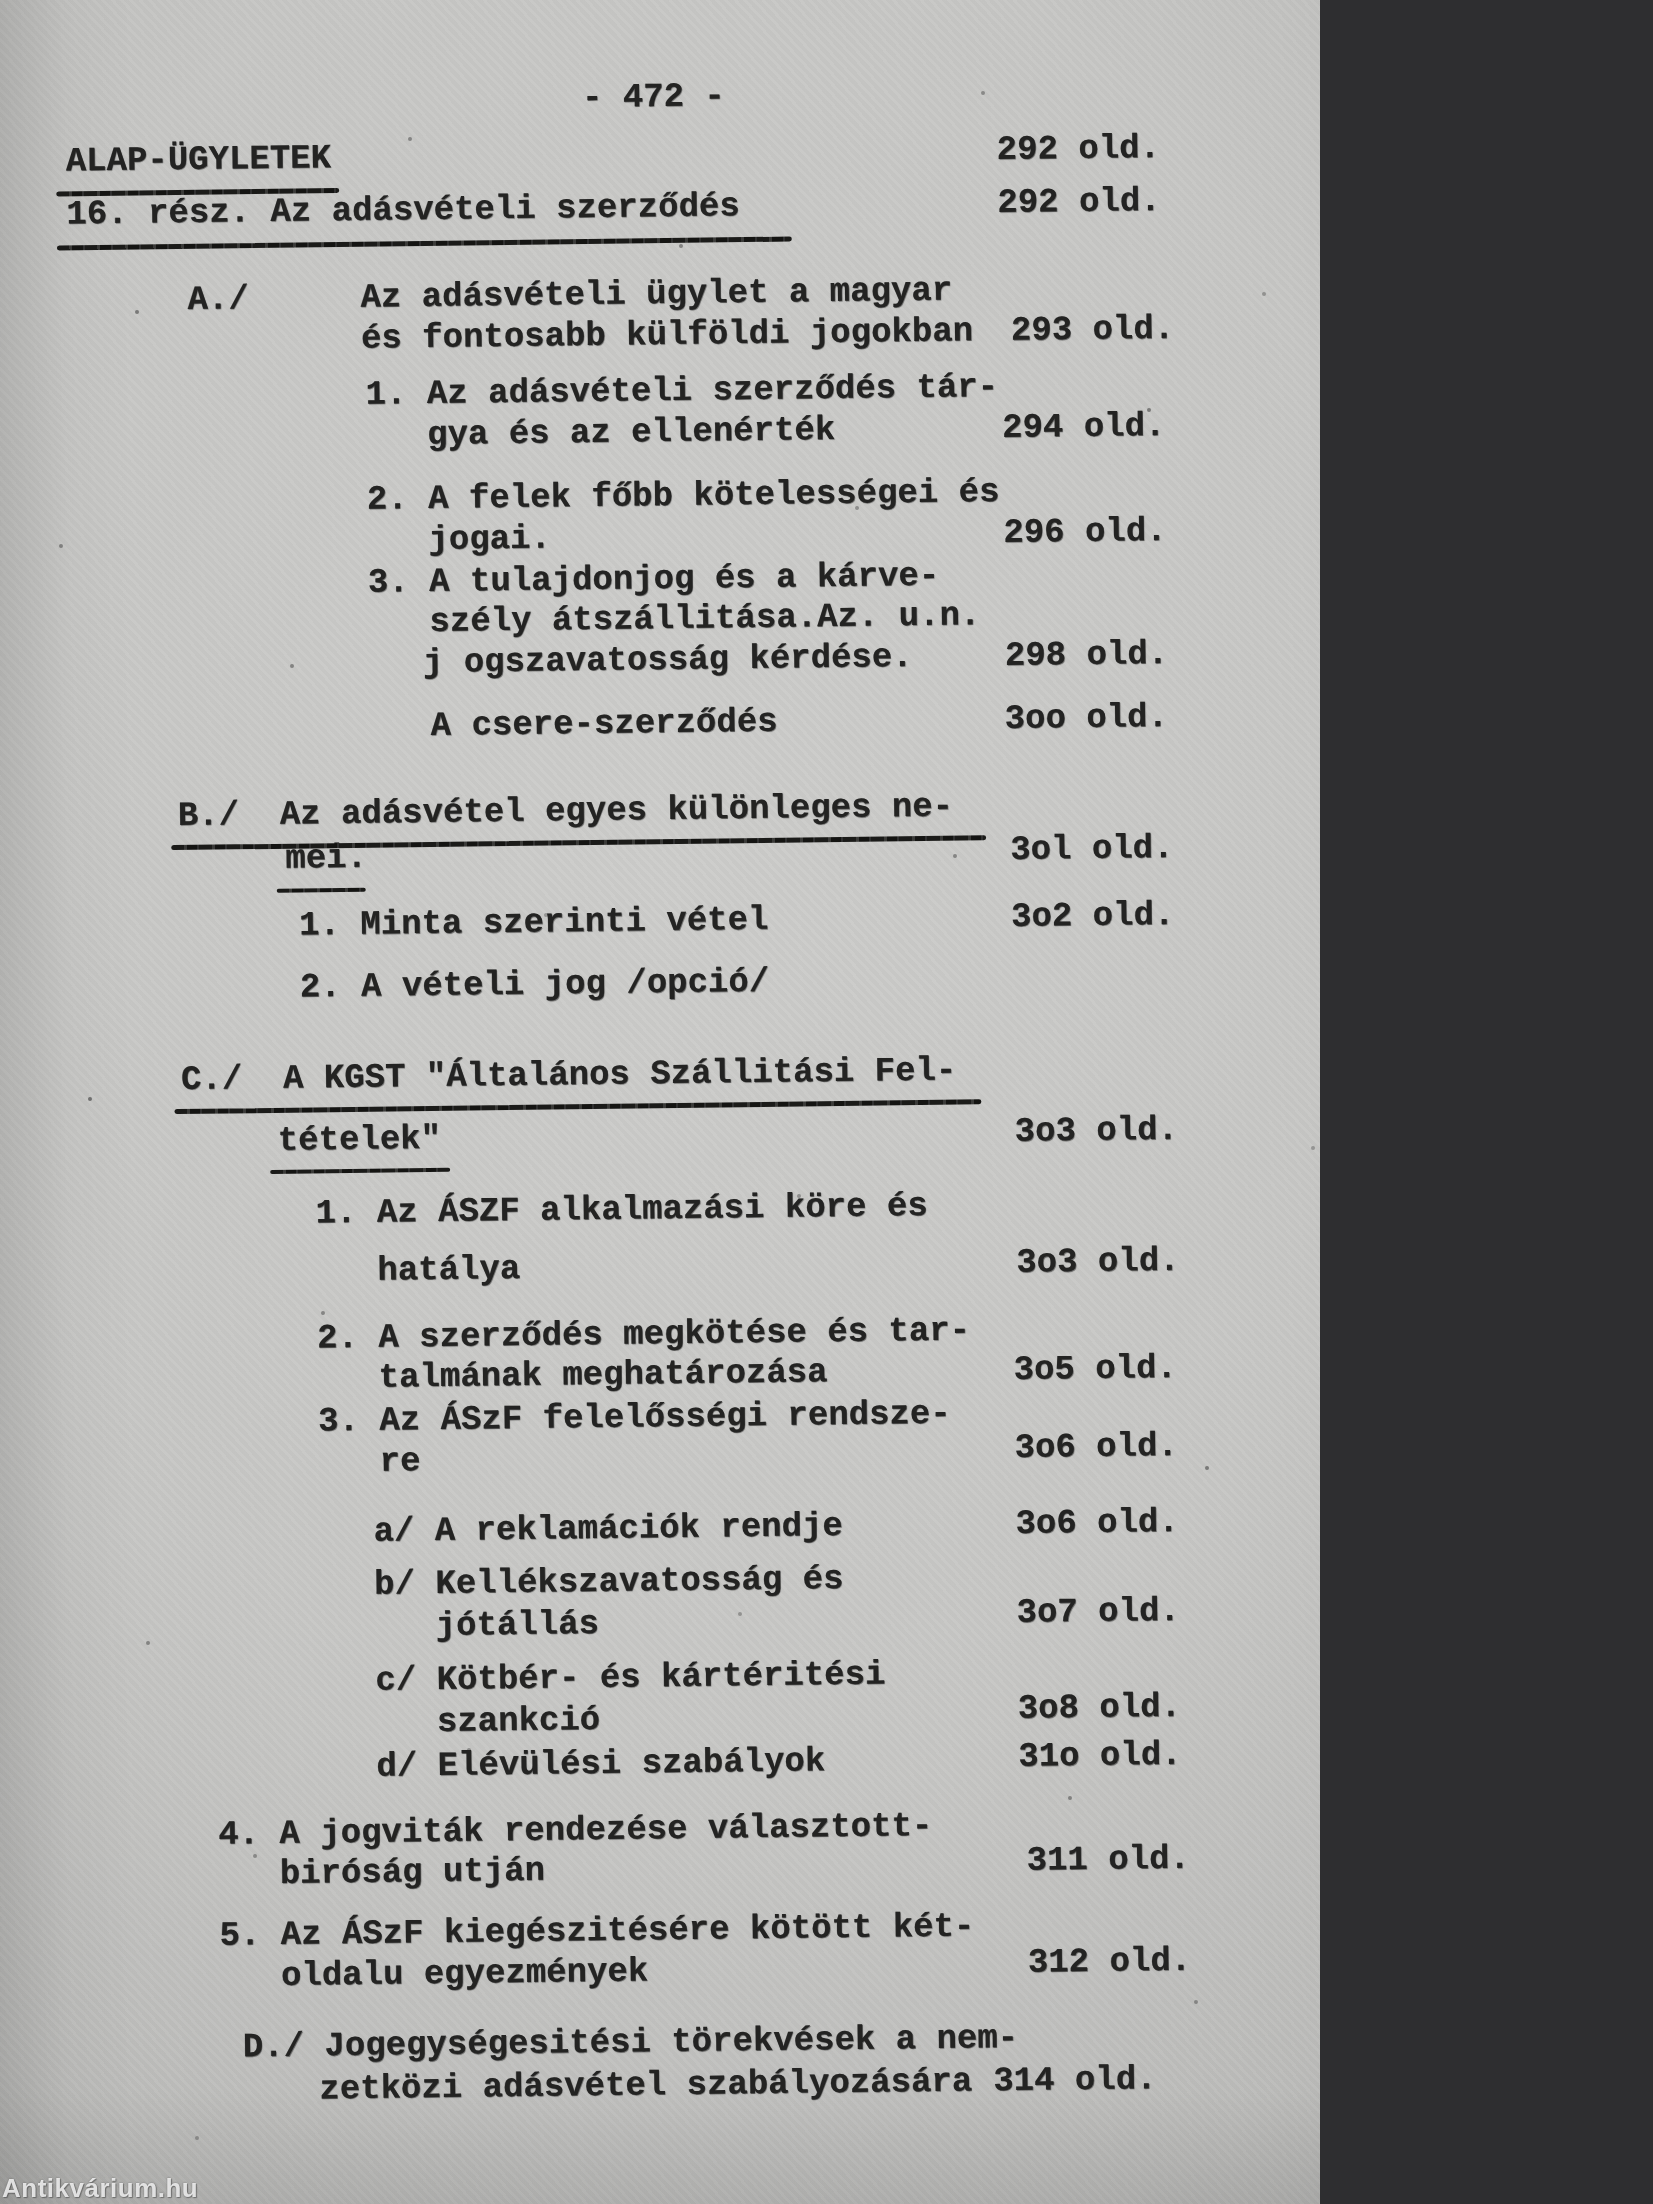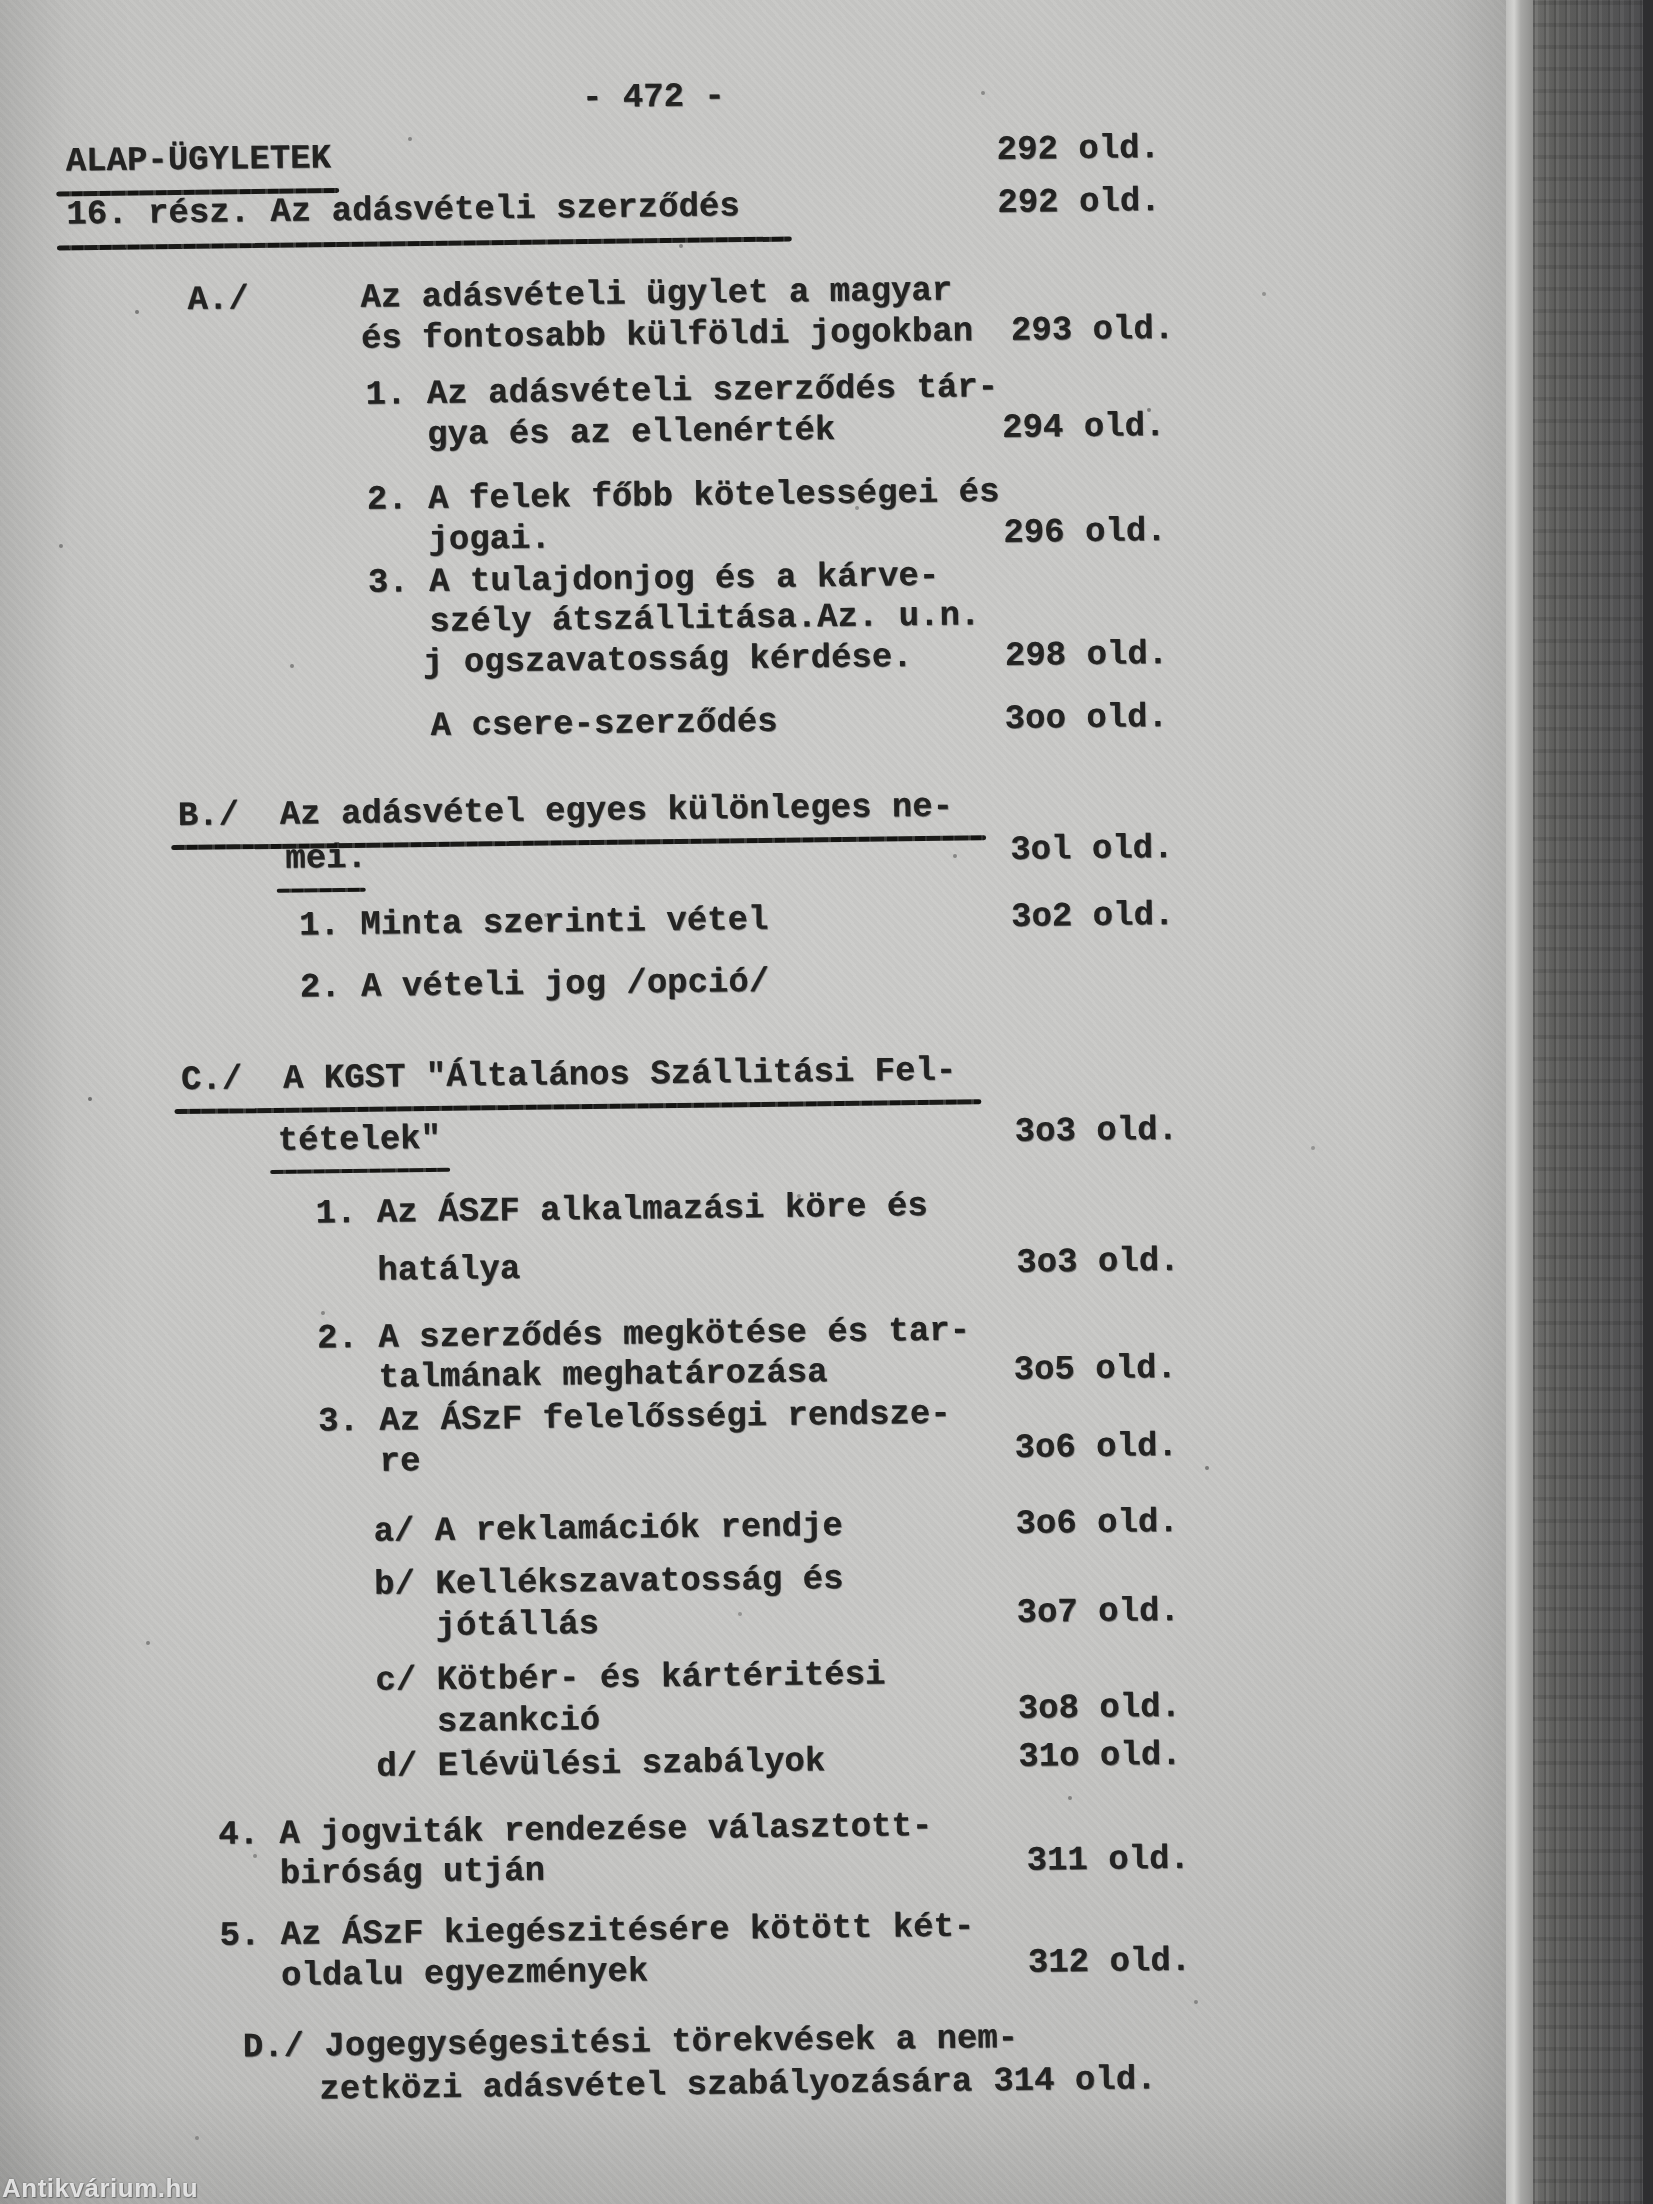--- a/index.html
+++ b/index.html
@@ -1,16 +1,16 @@
 <!DOCTYPE html>
 <html><head>
 <meta charset="utf-8">
 <style>
   html,body{margin:0;padding:0;background:#2e2e30;}
-  #stage{position:relative;width:1643px;height:2205px;overflow:hidden;
+  #stage{position:relative;width:1320px;height:2205px;overflow:hidden;
          background:#c6c6c4;font-family:"Liberation Mono","DejaVu Sans Mono",monospace;}
   
   #paper{position:absolute;left:0;top:0;width:1510px;height:2205px;
          background:
            radial-gradient(ellipse 1359px 1747px at 44% 38%, #cdcdcb 0%, #c7c7c5 55%, #bcbcba 85%, #b0b0ae 100%);
   }
   #paper::before{content:"";position:absolute;inset:0;
          background:
            linear-gradient(90deg, rgba(0,0,0,0.10) 0, rgba(0,0,0,0.02) 68px, rgba(0,0,0,0) 136px),
            linear-gradient(270deg, rgba(0,0,0,0.12) 0, rgba(0,0,0,0.03) 58px, rgba(0,0,0,0) 126px),

